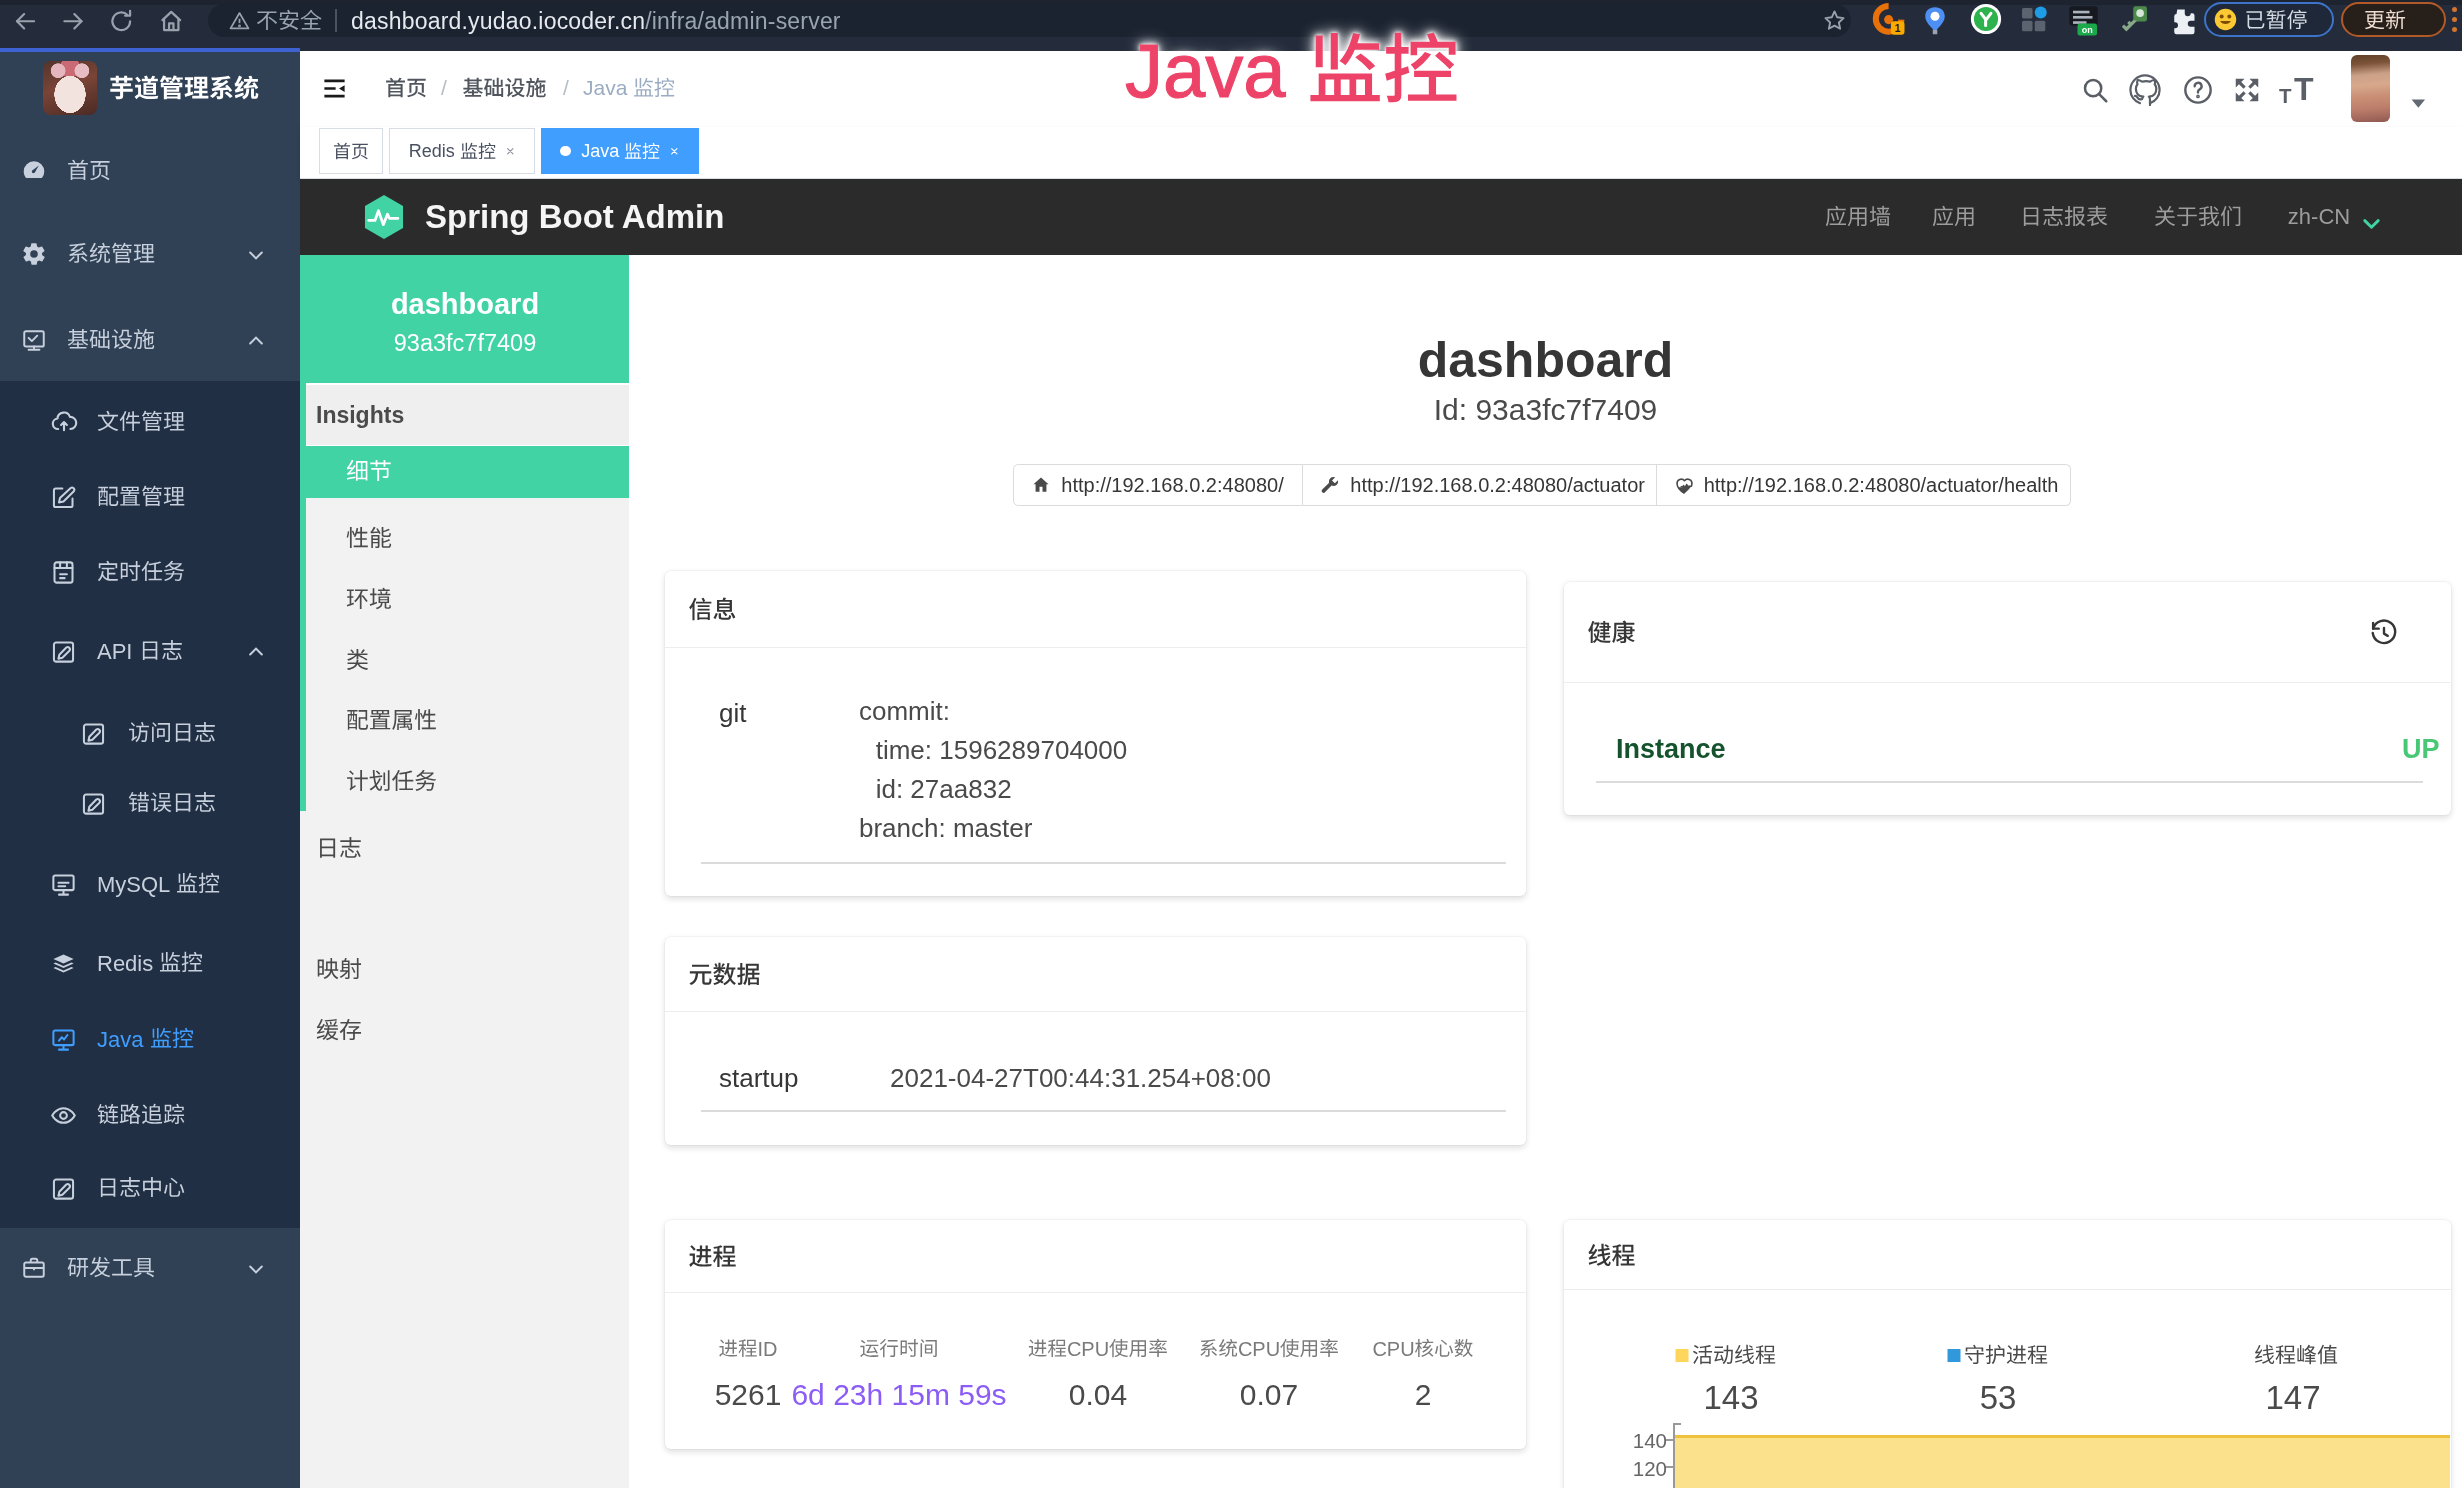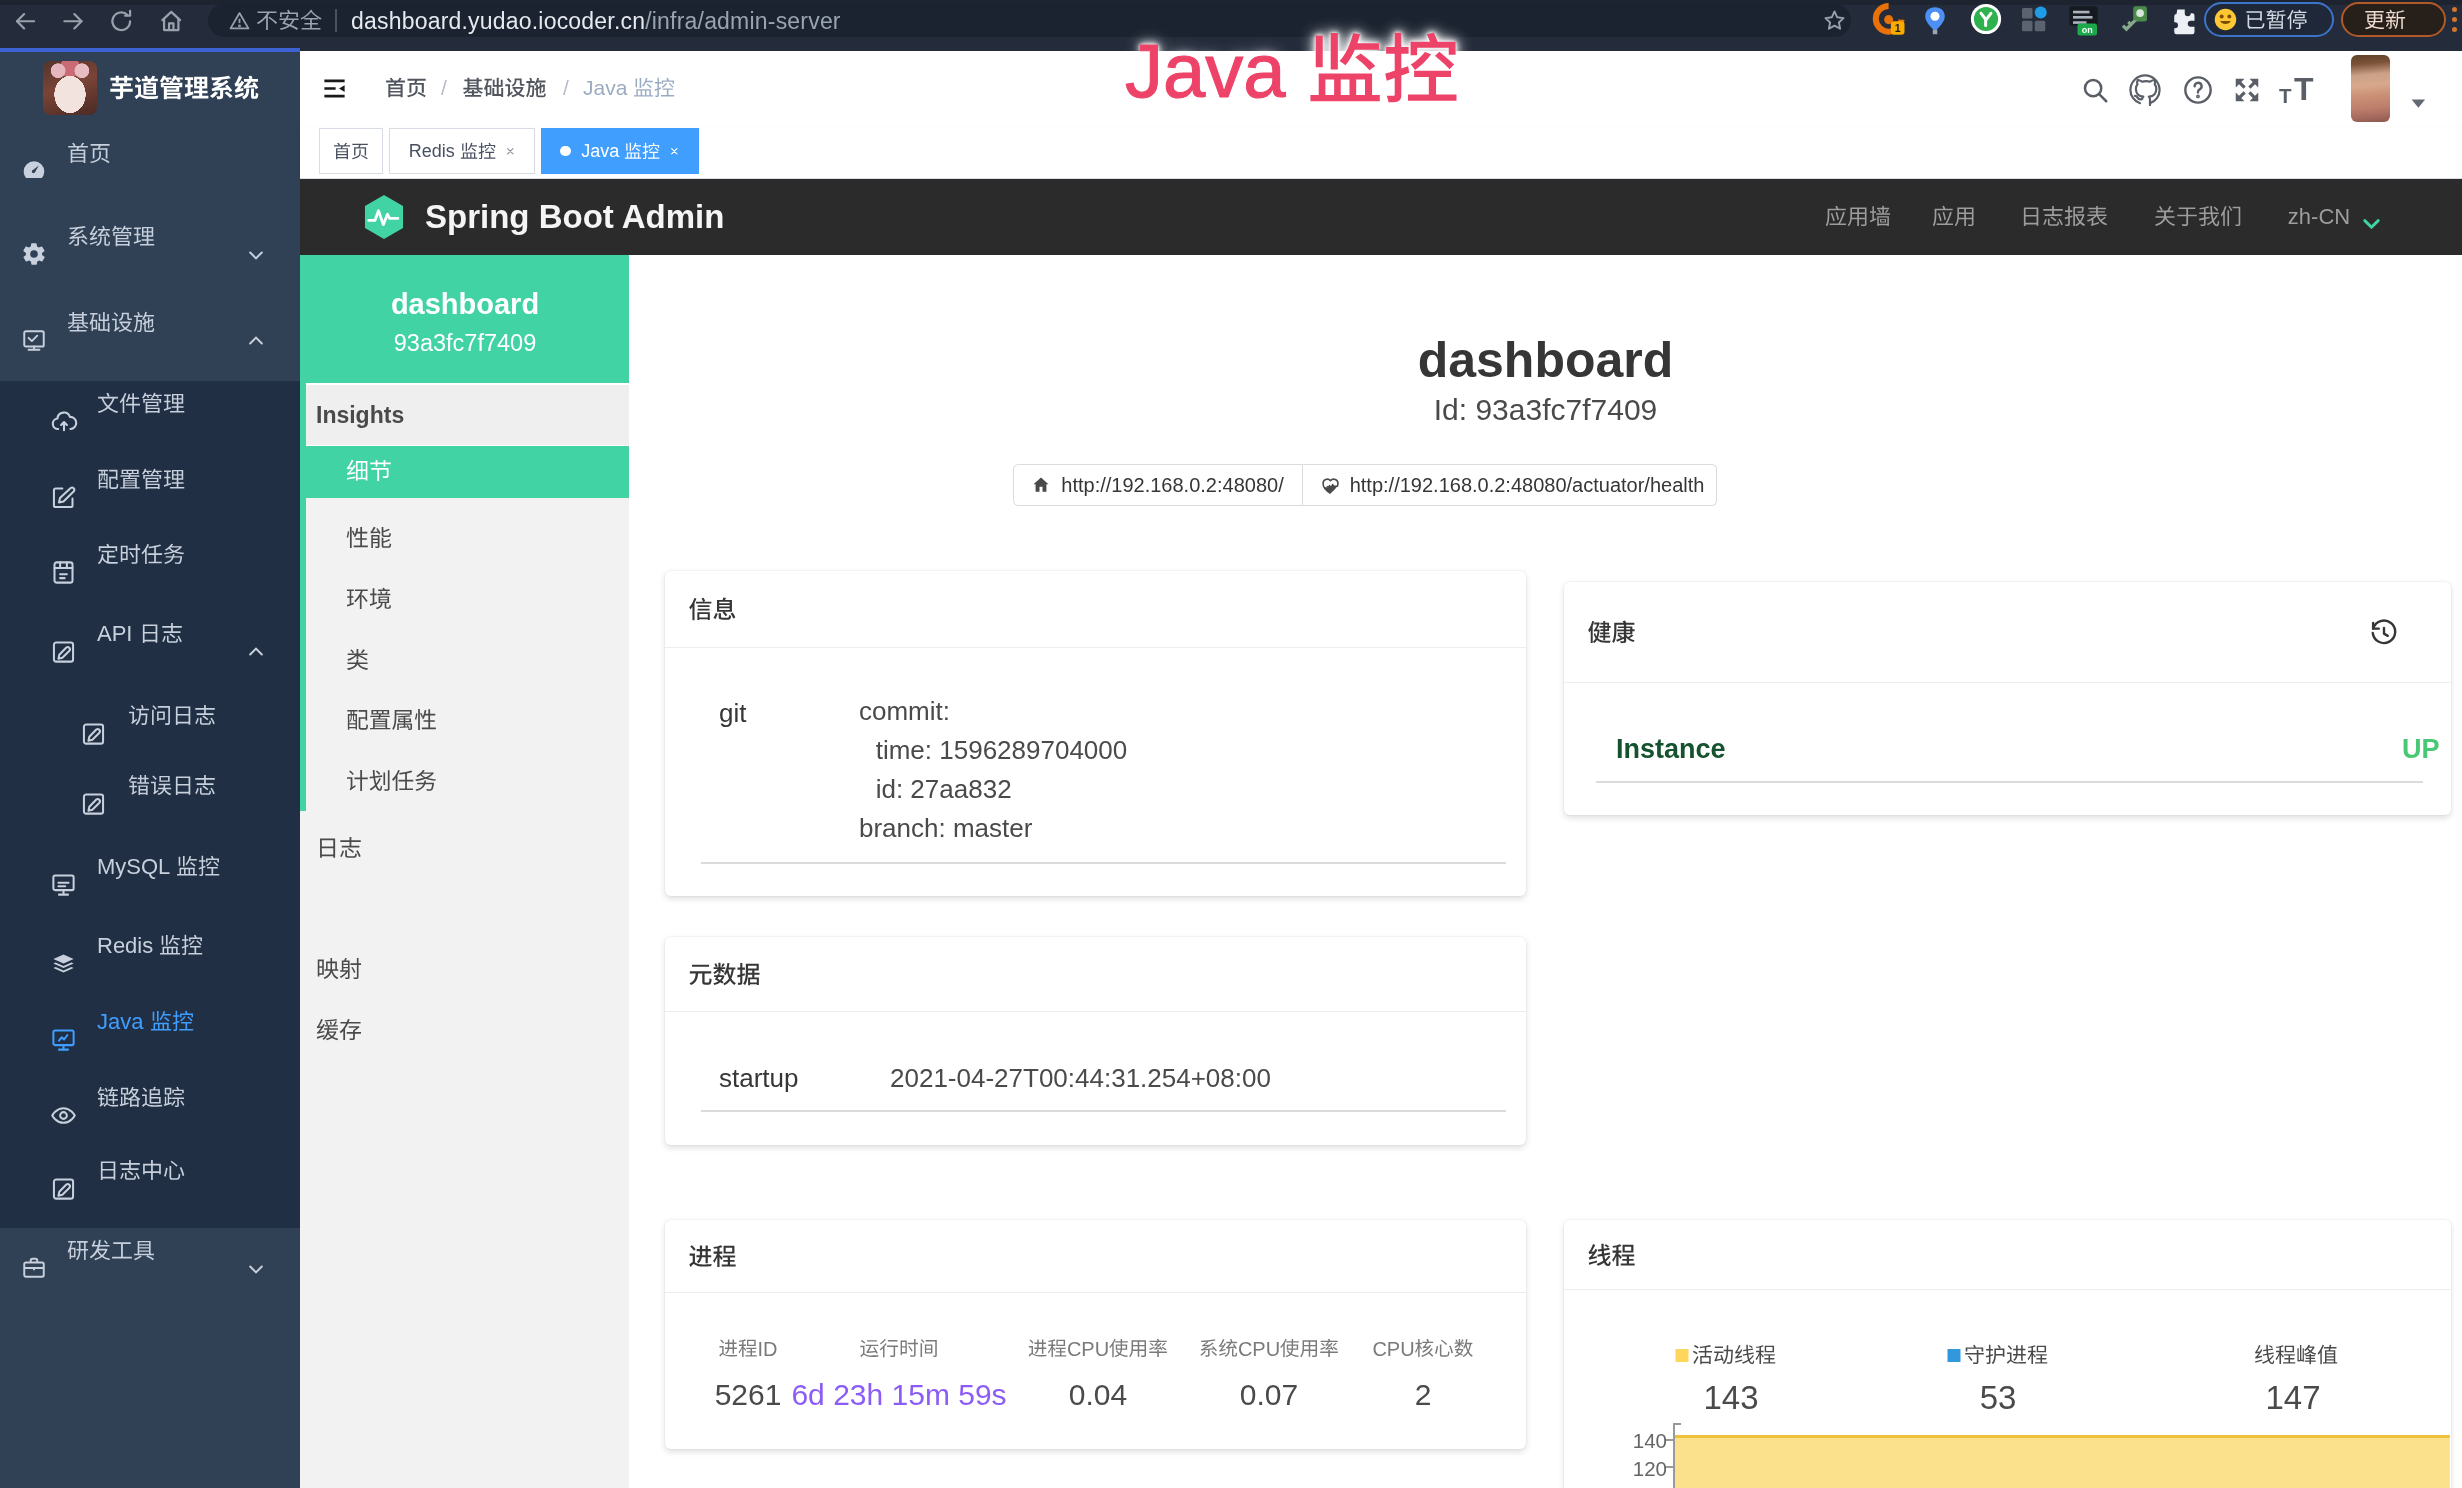--- a/index.html
+++ b/index.html
@@ -11,21 +11,21 @@
 
 #chrome { position: absolute; left: 0; top: 0; width: 2462px; height: 51px; background: #242c3b; }
 #chrome .topedge { position:absolute; left:0; top:0; width:2462px; height:4.6px; background:#1d2430; }
 #sidebar .topline { position:absolute; left:0; top:-3px; width:300px; height:3.8px; background:#3f62d2; }
 #omni { position: absolute; left: 208px; top: 3.8px; width: 1643px; height: 33px; border-radius: 16.7px; background: #1b2330; color: #9aa4b0; }
 #omni .url { color: #e6e9ee; font-size: 23px; letter-spacing: 0.2px; }
 .chrico { position: absolute; top: 0; }
 
 #sidebar { position: absolute; left: 0; top: 51px; width: 300px; height: 1438px; background: #304156; color: #c7d0dc; }
 #sidebar .sub { position: absolute; left: 0; top: 330px; width: 300px; height: 847px; background: #212f44; }
-.mrow { position: absolute; left: 0; width: 300px; height: 61px; display: flex; align-items: flex-start; font-size: 22px; }
+.mrow { position: absolute; left: 0; width: 300px; height: 61px; display: flex; align-items: center; font-size: 22px; }
 .mico { position: absolute; top: 16.7px; }
 .chev { position: absolute; width: 20px; height: 20px; }
 
 #header { position: absolute; left: 300px; top: 51px; width: 2163px; height: 76px; background: #fff; }
 #tabsrow { position: absolute; left: 300px; top: 127px; width: 2163px; height: 52px; background: #fff; border-bottom: 0.8px solid #d8dce5; box-shadow: 0 1.5px 4.6px rgba(0,0,0,.09); }
 .tab { position: absolute; top: 128px; height: 46px; border: 1.5px solid #d8dce5; background: #fff; color: #495060; font-size: 18px; display: flex; align-items: center; justify-content: center; }
 .tab.active { background: #409eff; border-color: #409eff; color: #fff; }
 
 #sbabar { position: absolute; left: 300px; top: 179px; width: 2163px; height: 76px; background: #2b2b2b; color: #9d9d9d; }
 
@@ -497,20 +497,26 @@
 </div>
 <div id="main">
   <div class="abs" style="left:0;top:76px;width:1833px;text-align:center;font-size:50px;font-weight:bold;color:#363636">dashboard</div>
   <div class="abs" style="left:0;top:138px;width:1833px;text-align:center;font-size:30px;color:#4a4a4a">Id: 93a3fc7f7409</div>
   <div class="abs" style="left:384px;top:209px;display:flex">
     <div class="urlbtn" style="width:290px;border-radius:5.3px 0 0 5.3px">
         <svg style="margin-left:16.7px" width="20" height="20" viewBox="0 0 24 24" fill="#4a4a4a">
           <path d="M12 3l9 8h-2.5v9h-4.7v-6h-3.6v6H5.5v-9H3z"></path>
         </svg>
         <span style="margin-left:10.6px">http://192.168.0.2:48080/</span>
+      </div>
+    <div class="urlbtn" style="width:354px;border-left:none;border-radius:0">
+        <svg style="margin-left:16.7px" width="20" height="20" viewBox="0 0 24 24" fill="#4a4a4a">
+          <path d="M21.6 6.2l-3.8 3.8-3.4-3.4 3.8-3.8a5.6 5.6 0 0 0-7.5 6.7L3 17.2a2.3 2.3 0 1 0 3.2 3.2l7.7-7.7a5.6 5.6 0 0 0 7.7-6.5z"></path>
+        </svg>
+        <span style="margin-left:10.6px">http://192.168.0.2:48080/actuator</span>
       </div>
     <div class="urlbtn" style="width:414px;border-left:none;border-radius:0 5.3px 5.3px 0">
         <svg style="margin-left:16.7px" width="21" height="21" viewBox="0 0 24 24" fill="#4a4a4a">
           <path d="M12 21s-8.5-5.3-8.5-11A4.8 4.8 0 0 1 12 6.6 4.8 4.8 0 0 1 20.5 10c0 1-.3 2-.8 2.9h-4l-1.2-2-2 4-1.5-2.7-.8 1.2H7.6" fill="none" stroke="#4a4a4a" stroke-width="1.8" stroke-linejoin="round"></path>
           <path d="M7.2 13.9h2.6l.9-1.3 1.5 2.6 2-4 1.1 1.9h4.2C17.6 16.3 12 21 12 21s-5-3.1-7.2-7.1z"></path>
         </svg>
         <span style="margin-left:9px">http://192.168.0.2:48080/actuator/health</span>
       </div>
   </div>
 

